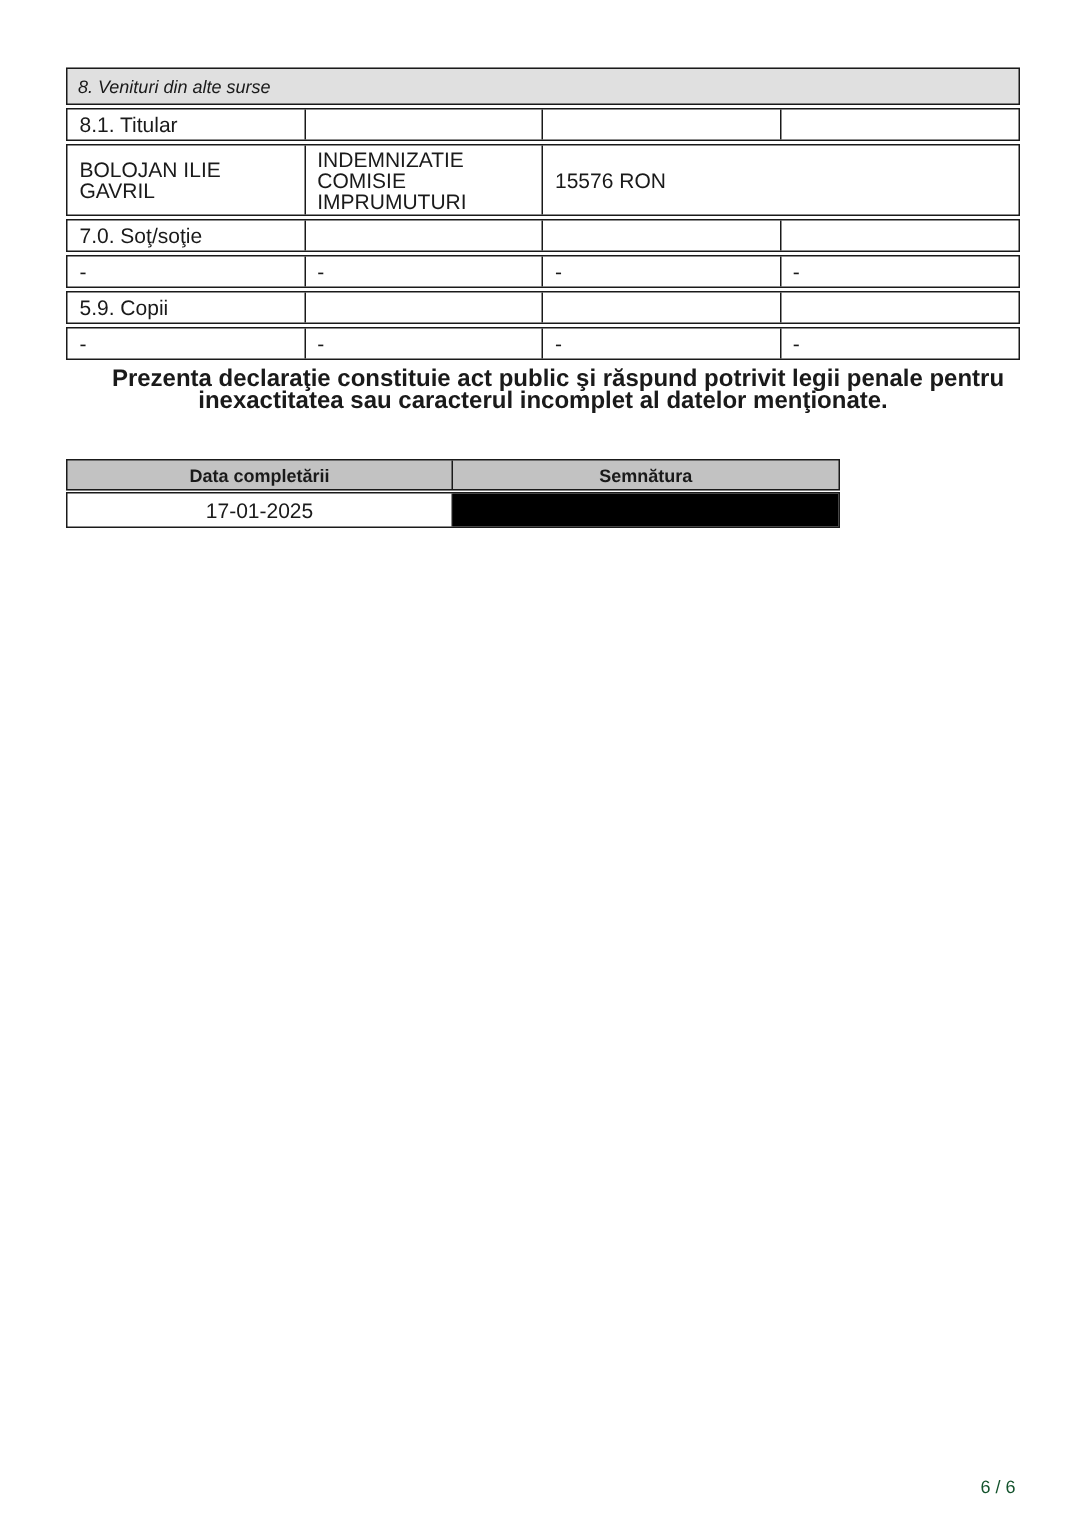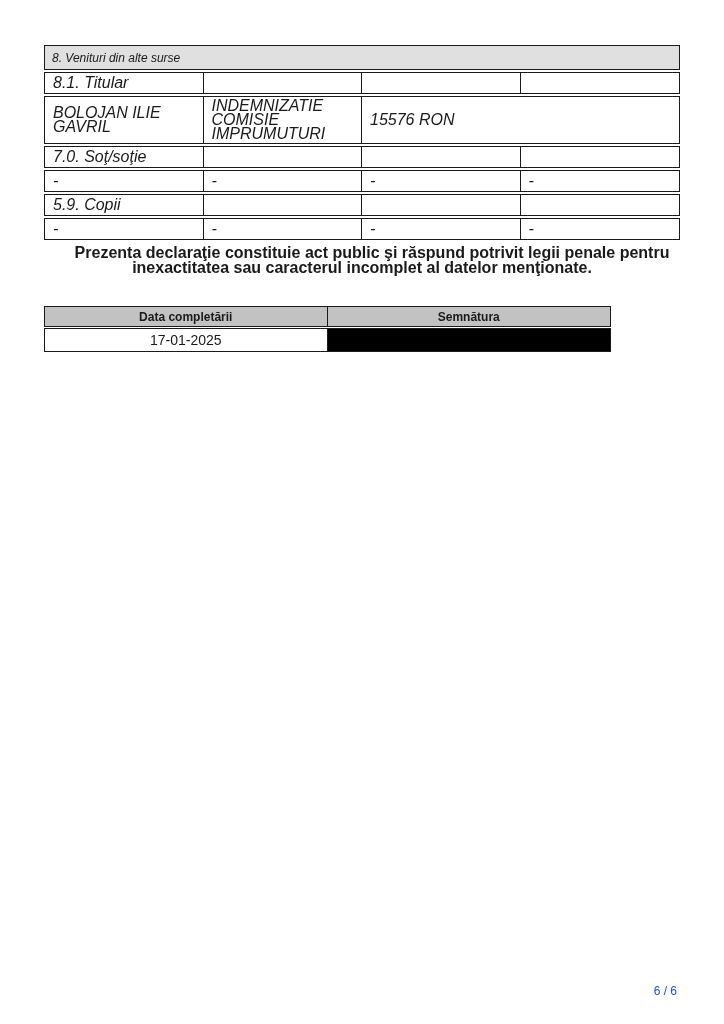--- a/index.html
+++ b/index.html
@@ -30,42 +30,41 @@
     border: 1.5px solid #1a1a1a;
     margin-bottom: 2px;
     min-height: 22px;
     background: #fff;
   }
   .trow.tall { min-height: 37px; }
   .tcell {
     flex: 0 0 25%;
     display: flex; align-items: center;
     padding: 2px 8px;
-    font-size: 16px;
+    font-size: 14px;
     line-height: 14px;
     border-right: 1.5px solid #1a1a1a;
     overflow: hidden;
-    font-style: italic;
   }
   .tcell:last-child { border-right: none; }
 
   
   .note {
     position: absolute;
     left: 37px; top: 246px;
     width: 650px;
     font-size: 16px;
     font-weight: bold;
     line-height: 14.5px;
     text-indent: 20px;
     text-align: center;
   }
 
   
-  .sig-table { position: absolute; left: 44px; top: 306px; width: 567px; }
+  .sig-table { position: absolute; left: 44px; top: 306px; width: 516px; }
   .sig-header {
     display: flex;
     height: 21px;
     border: 1.5px solid #1a1a1a;
     background: #c2c2c2;
     margin-bottom: 1px;
   }
   .sig-header .scell {
     flex: 0 0 50%;
     display: flex; align-items: center; justify-content: center;
@@ -85,21 +84,21 @@
     border-right: 1.5px solid #1a1a1a;
   }
   .sig-row .scell:last-child { border-right: none; }
   .sig-row .redacted { background: #000000; }
 
   
   .page-number {
     position: absolute;
     top: 984px; right: 47px;
     font-size: 12px;
-    color: #1d4ed8;
+    color: #14532d;
   }
 </style>
 </head>
 <body>
 
 <div class="page">
 
   <div class="income-table">
     <div class="sect-header">8. Venituri din alte surse</div>
 

